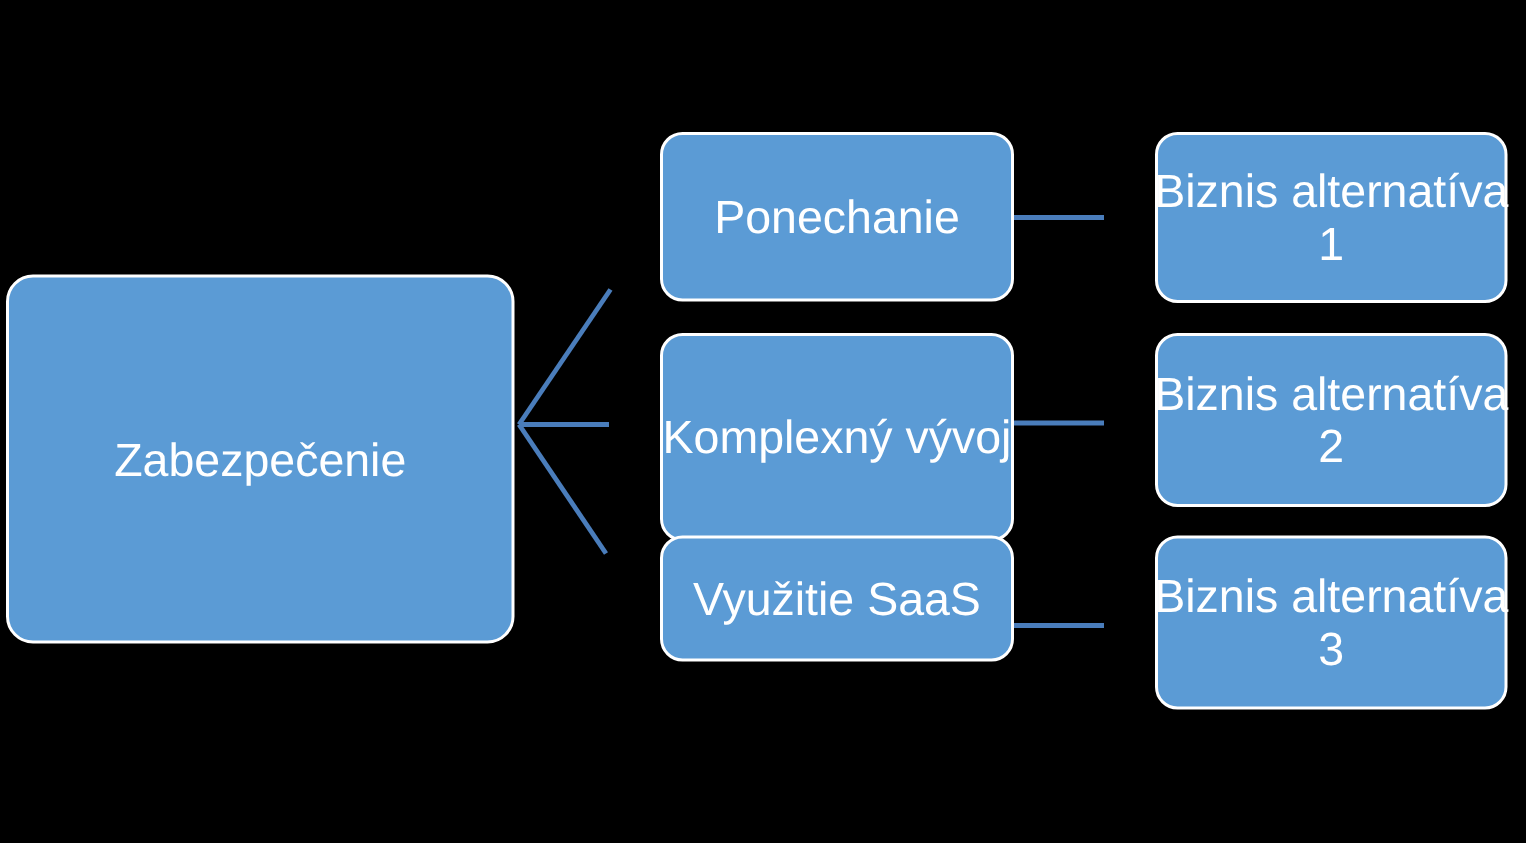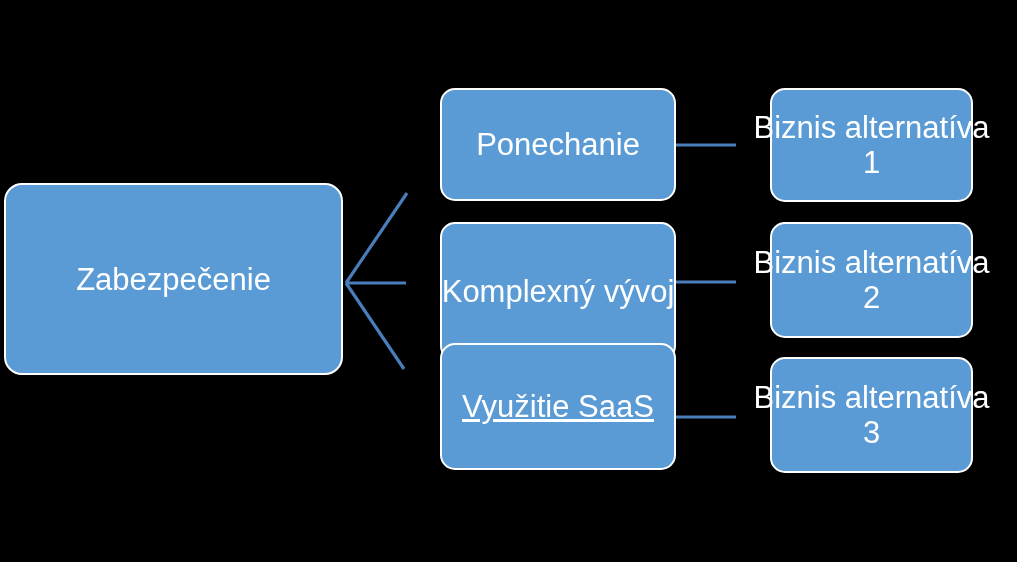--- a/index.html
+++ b/index.html
@@ -41,28 +41,28 @@
     font-size: 31px;
     line-height: 35px;
   }
   .node .txt-line {
     white-space: nowrap;
   }
   .node-root {
     left: 4px;
     top: 183px;
     width: 339px;
-    height: 192px;
+    height: 246px;
     border-radius: 18px;
   }
   .node-opt { left: 440px; width: 236px; border-radius: 15px; }
   .node-opt-1 { top: 88px;  height: 113px; }
   .node-opt-2 { top: 222px; height: 139px; gap: 44px; }
-  .node-opt-3 { top: 343px; height: 127px; text-decoration: underline; }
-  .node-alt { left: 770px; width: 203px; border-radius: 15px; }
+  .node-opt-3 { top: 357px; height: 84px; }
+  .node-alt { left: 770px; width: 235px; border-radius: 15px; }
   .node-alt-1 { top: 88px;  height: 114px; }
   .node-alt-2 { top: 222px; height: 116px; }
   .node-alt-3 { top: 357px; height: 116px; }
 </style>
 </head>
 <body>
 
 <div class="canvas">
 
   <svg class="connectors" viewBox="0 0 1017 562" xmlns="http://www.w3.org/2000/svg" aria-hidden="true">

